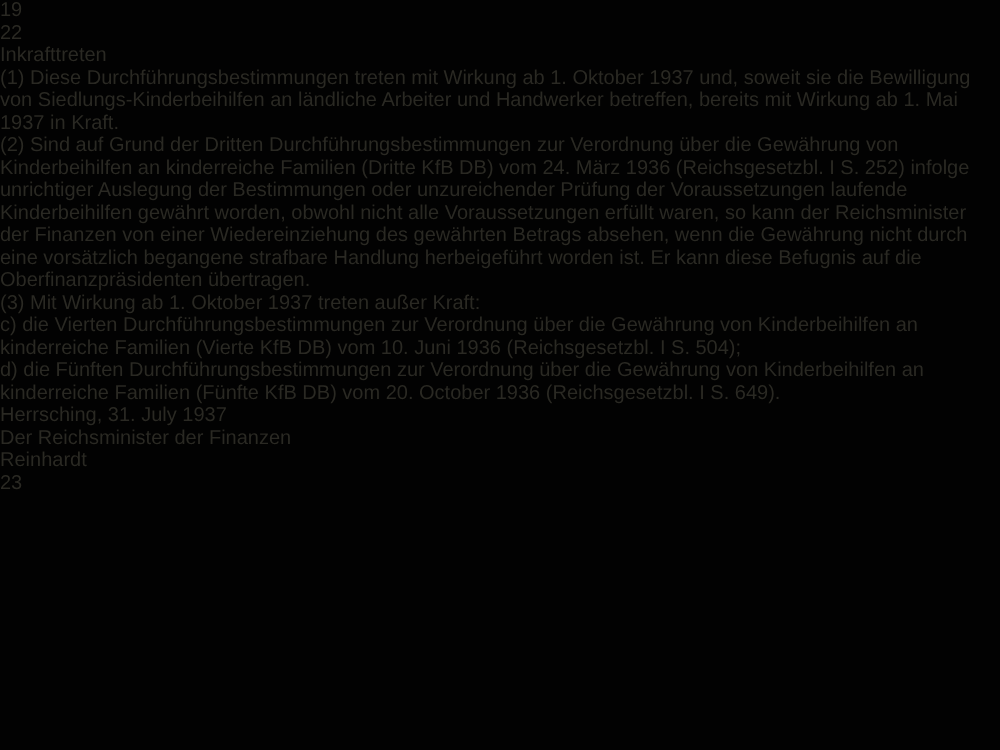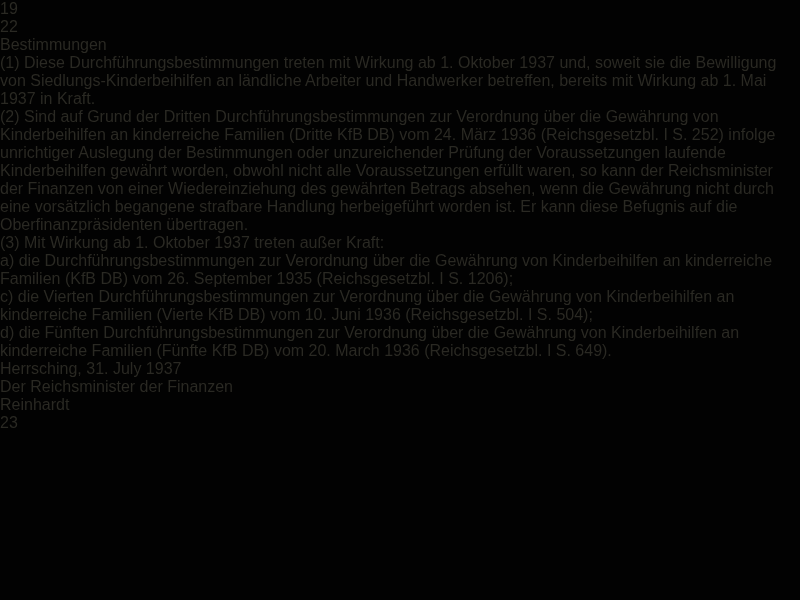--- a/index.html
+++ b/index.html
@@ -68,28 +68,27 @@
   <div class="film-strip-right"></div>
 
   <div class="photo"></div>
   <div class="photo-blotches" style="position:absolute;left:26px;top:8px;width:758px;height:538px;"></div>
 
   <div class="book-shadow"></div>
 
   <div class="page page-left">
     <div class="pl-hand pencil">19</div>
     <div class="pl-num"><span class="strike">22</span></div>
-    <div class="pl-margin">Bestimmungen</div>
+    <div class="pl-margin">Inkrafttreten</div>
     <div class="pl-text">
       <div class="para just">(1) Diese Durchführungsbestimmungen treten mit Wirkung ab 1. Oktober 1937 und, soweit sie die Bewilligung von Siedlungs-Kinderbeihilfen an ländliche Arbeiter und Handwerker betreffen, bereits mit Wirkung ab 1. Mai 1937 in Kraft.</div>
       <div class="para just">(2) Sind auf Grund der Dritten Durchführungsbestimmungen zur Verordnung über die Gewährung von Kinderbeihilfen an kinderreiche Familien (Dritte KfB DB) vom 24. März 1936 (Reichsgesetzbl. I S. 252) infolge unrichtiger Auslegung der Bestimmungen oder unzureichender Prüfung der Voraussetzungen laufende Kinderbeihilfen gewährt worden, obwohl nicht alle Voraussetzungen erfüllt waren, so kann der Reichsminister der Finanzen von einer Wiedereinziehung des gewährten Betrags absehen, wenn die Gewährung nicht durch eine vorsätzlich begangene strafbare Handlung herbeigeführt worden ist. Er kann diese Befugnis auf die Oberfinanzpräsidenten übertragen.</div>
       <div class="para">(3) Mit Wirkung ab 1. Oktober 1937 treten außer Kraft:</div>
-      <div class="item just"><span>a)</span> <span>die Durchführungsbestimmungen zur Verordnung über die Gewährung von Kinderbeihilfen an kinderreiche Familien (KfB DB) vom 26. September 1935 (Reichsgesetzbl. I S. 1206);</span></div>
       <div class="item just"><span>c)</span> <span>die Vierten Durchführungsbestimmungen zur Verordnung über die Gewährung von Kinderbeihilfen an kinderreiche Familien (Vierte KfB DB) vom 10. Juni 1936 (Reichsgesetzbl. I S. 504);</span></div>
-      <div class="item just"><span>d)</span> <span>die Fünften Durchführungsbestimmungen zur Verordnung über die Gewährung von Kinderbeihilfen an kinderreiche Familien (Fünfte KfB DB) vom 20. March 1936 (Reichsgesetzbl. I S. 649).</span></div>
+      <div class="item just"><span>d)</span> <span>die Fünften Durchführungsbestimmungen zur Verordnung über die Gewährung von Kinderbeihilfen an kinderreiche Familien (Fünfte KfB DB) vom 20. October 1936 (Reichsgesetzbl. I S. 649).</span></div>
       <div class="pl-date">Herrsching, 31. July 1937</div>
       <div class="pl-sig">
         <div class="pl-sig-title">Der Reichsminister der Finanzen</div>
         <div class="pl-sig-name">Reinhardt</div>
       </div>
     </div>
   </div>
 
   <div class="page page-right">
     <div class="pr-num"><span class="strike">23</span></div>

